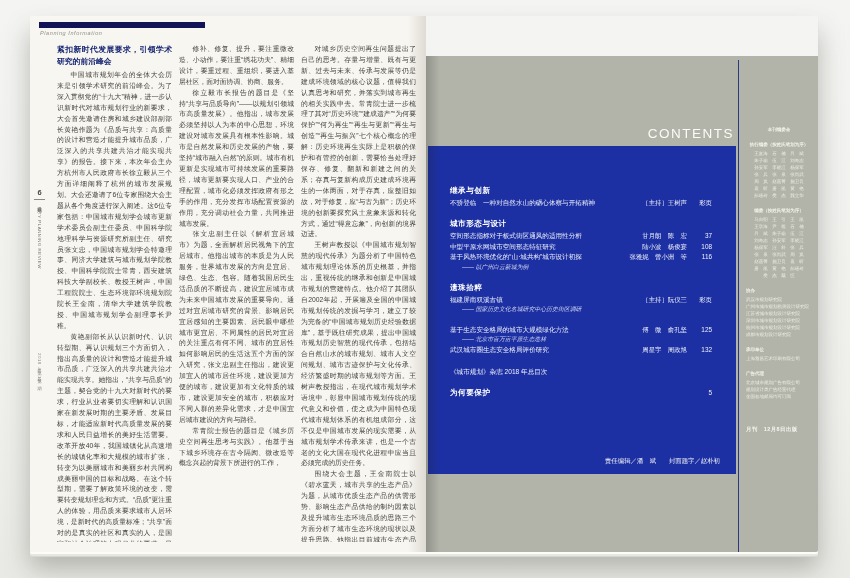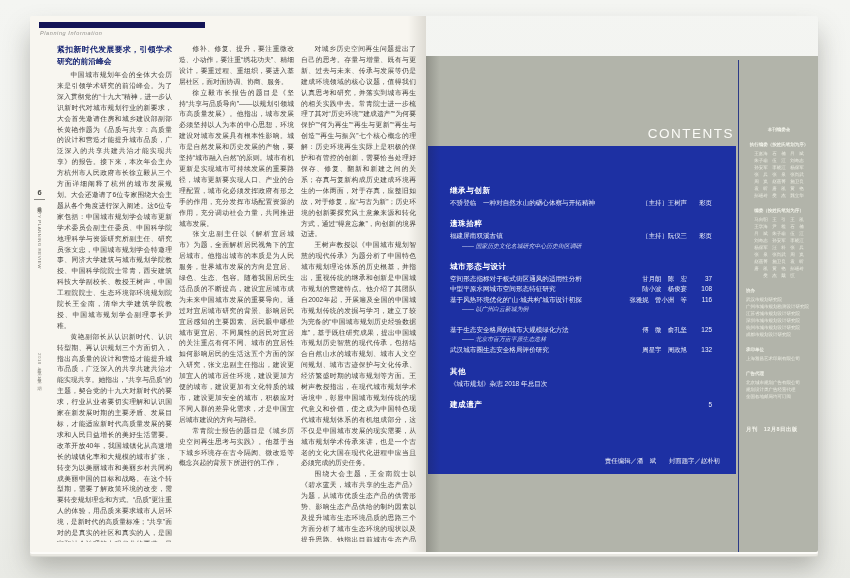--- a/index.html
+++ b/index.html
@@ -103,87 +103,84 @@
               <div class="entry">
                 <span class="etext">不骄登临　一种对自然水山的砺心体察与开拓精神</span>
                 <span class="eright">
                   <span class="auth">［主持］王树声</span>
                   <span class="pg">彩页</span>
                 </span>
               </div>
             </div>
             <div class="toc-section">
               <div class="toc-title-row">
+                <div class="toc-title">城市形态与设计</div>
+              </div>
+              <div class="entry">
+                <span class="etext">空间形态指标对于板式街区通风的适用性分析</span>
+                <span class="eright">
+                  <span class="auth">甘月朗　陈　宏</span>
+                  <span class="pg">37</span>
+                </span>
+              </div>
+              <div class="entry">
+                <span class="etext">中型平原水网城市空间形态特征研究</span>
+                <span class="eright">
+                  <span class="auth">陆小波　杨俊宴</span>
+                  <span class="pg">108</span>
+                </span>
+              </div>
+              <div class="entry">
+                <span class="etext">基于风热环境优化的“山·城共构”城市设计初探</span>
+                <span class="eright">
+                  <span class="auth">张雅妮　曾小洲　等</span>
+                  <span class="pg">116</span>
+                </span>
+              </div>
+              <div class="sub">—— 以广州白云新城为例</div>
+            </div>
+            <div class="toc-section">
+              <div class="toc-title-row">
                 <div class="toc-title">遗珠拾粹</div>
               </div>
               <div class="entry">
                 <span class="etext">福建屏南双溪古镇</span>
                 <span class="eright">
                   <span class="auth">［主持］阮仪三</span>
                   <span class="pg">彩页</span>
                 </span>
               </div>
               <div class="sub">—— 国家历史文化名城研究中心历史街区调研</div>
             </div>
             <div class="toc-section">
-              <div class="toc-title-row">
-                <div class="toc-title">城市形态与设计</div>
-              </div>
-              <div class="entry">
-                <span class="etext">空间形态指标对于板式街区通风的适用性分析</span>
-                <span class="eright">
-                  <span class="auth">甘月朗　陈　宏</span>
-                  <span class="pg">37</span>
-                </span>
-              </div>
-              <div class="entry">
-                <span class="etext">中型平原水网城市空间形态特征研究</span>
-                <span class="eright">
-                  <span class="auth">陆小波　杨俊宴</span>
-                  <span class="pg">108</span>
-                </span>
-              </div>
-              <div class="entry">
-                <span class="etext">基于风热环境优化的“山·城共构”城市设计初探</span>
-                <span class="eright">
-                  <span class="auth">张雅妮　曾小洲　等</span>
-                  <span class="pg">116</span>
-                </span>
-              </div>
-              <div class="sub">—— 以广州白云新城为例</div>
-            </div>
-            <div class="toc-section">
               <div class="entry">
                 <span class="etext">基于生态安全格局的城市大规模绿化方法</span>
                 <span class="eright">
                   <span class="auth">傅　微　俞孔坚</span>
                   <span class="pg">125</span>
                 </span>
               </div>
               <div class="sub">—— 北京市百万亩平原生态造林</div>
               <div class="entry">
                 <span class="etext">武汉城市圈生态安全格局评价研究</span>
                 <span class="eright">
                   <span class="auth">周星宇　周政旭</span>
                   <span class="pg">132</span>
                 </span>
               </div>
             </div>
             <div class="toc-section">
-              <div class="toc-title-row">
-                <div class="toc-title">其他</div>
-              </div>
               <div class="entry">
                 <span class="etext">《城市规划》杂志 2018 年总目次</span>
                 <span class="eright"></span>
               </div>
             </div>
             <div class="toc-section">
               <div class="toc-title-row">
-                <div class="toc-title">建成遗产</div>
+                <div class="toc-title">为何要保护</div>
                 <div class="pg">5</div>
               </div>
             </div>
           </div>
         <div class="toc-footer">责任编辑／潘　斌　　封面题字／赵朴初</div>
       </div>
       <div class="vrule"></div>
       <div class="margincol">
           <div class="mblock">
             <div class="mhead">本刊编委会</div>

